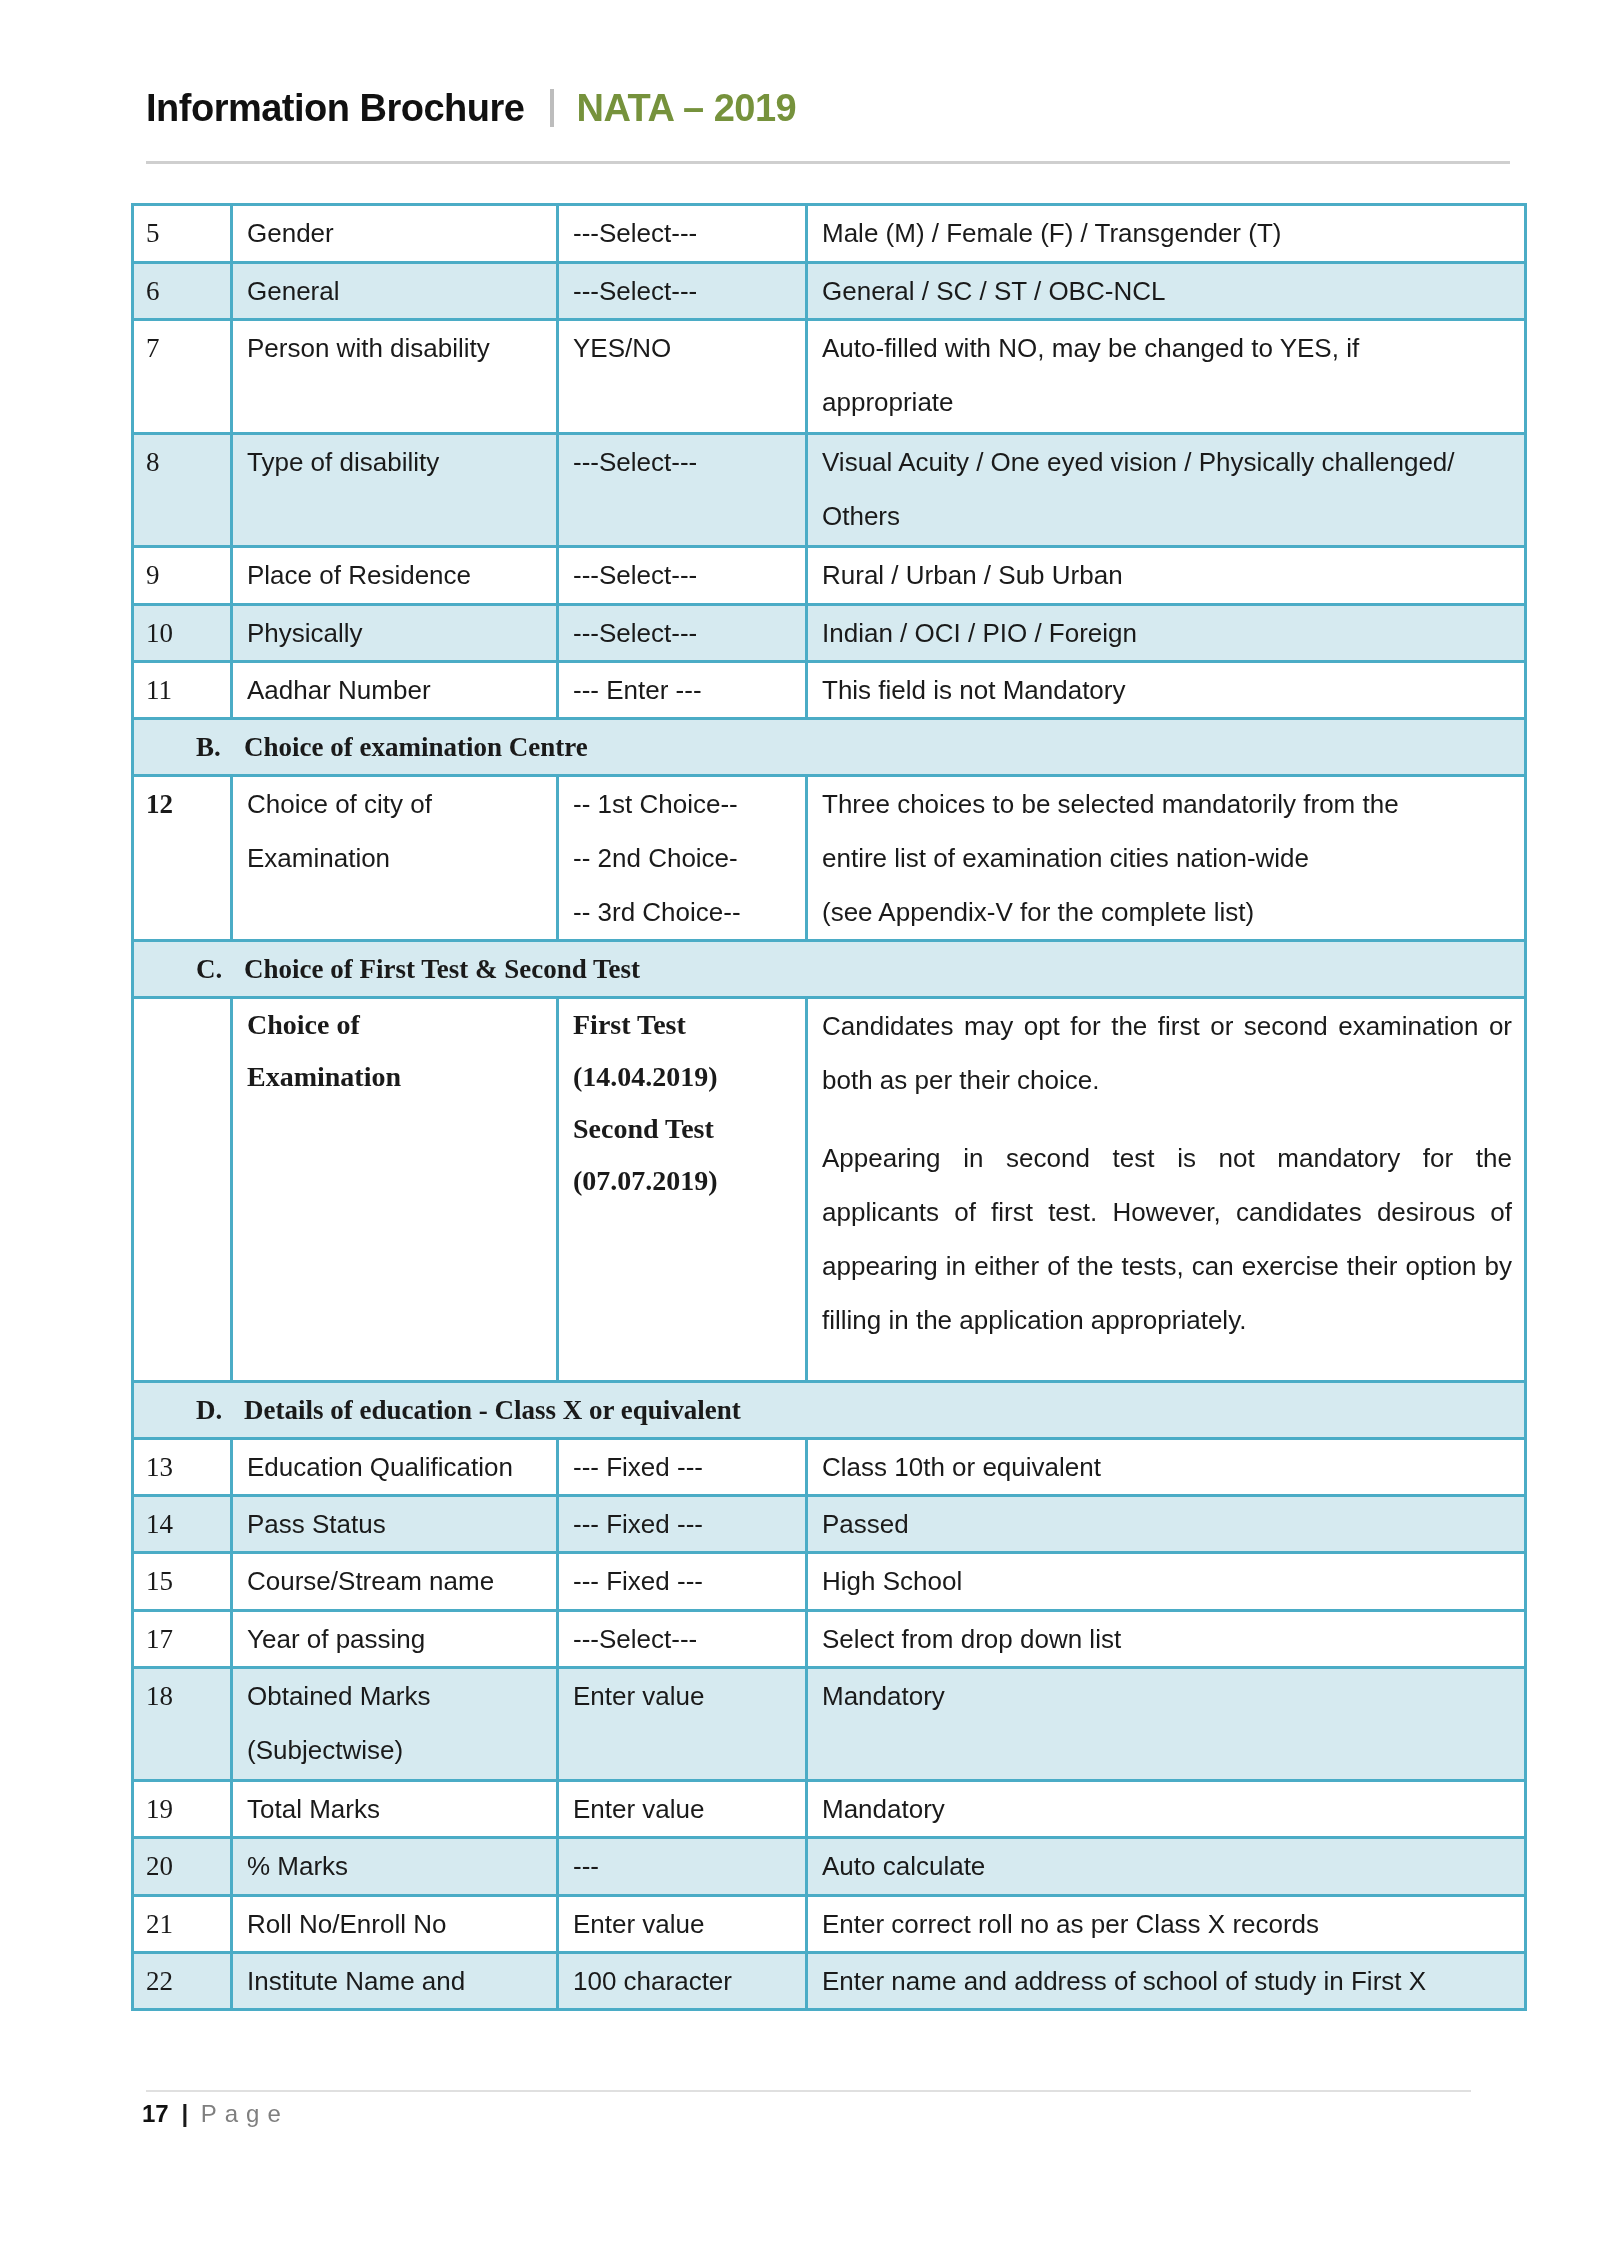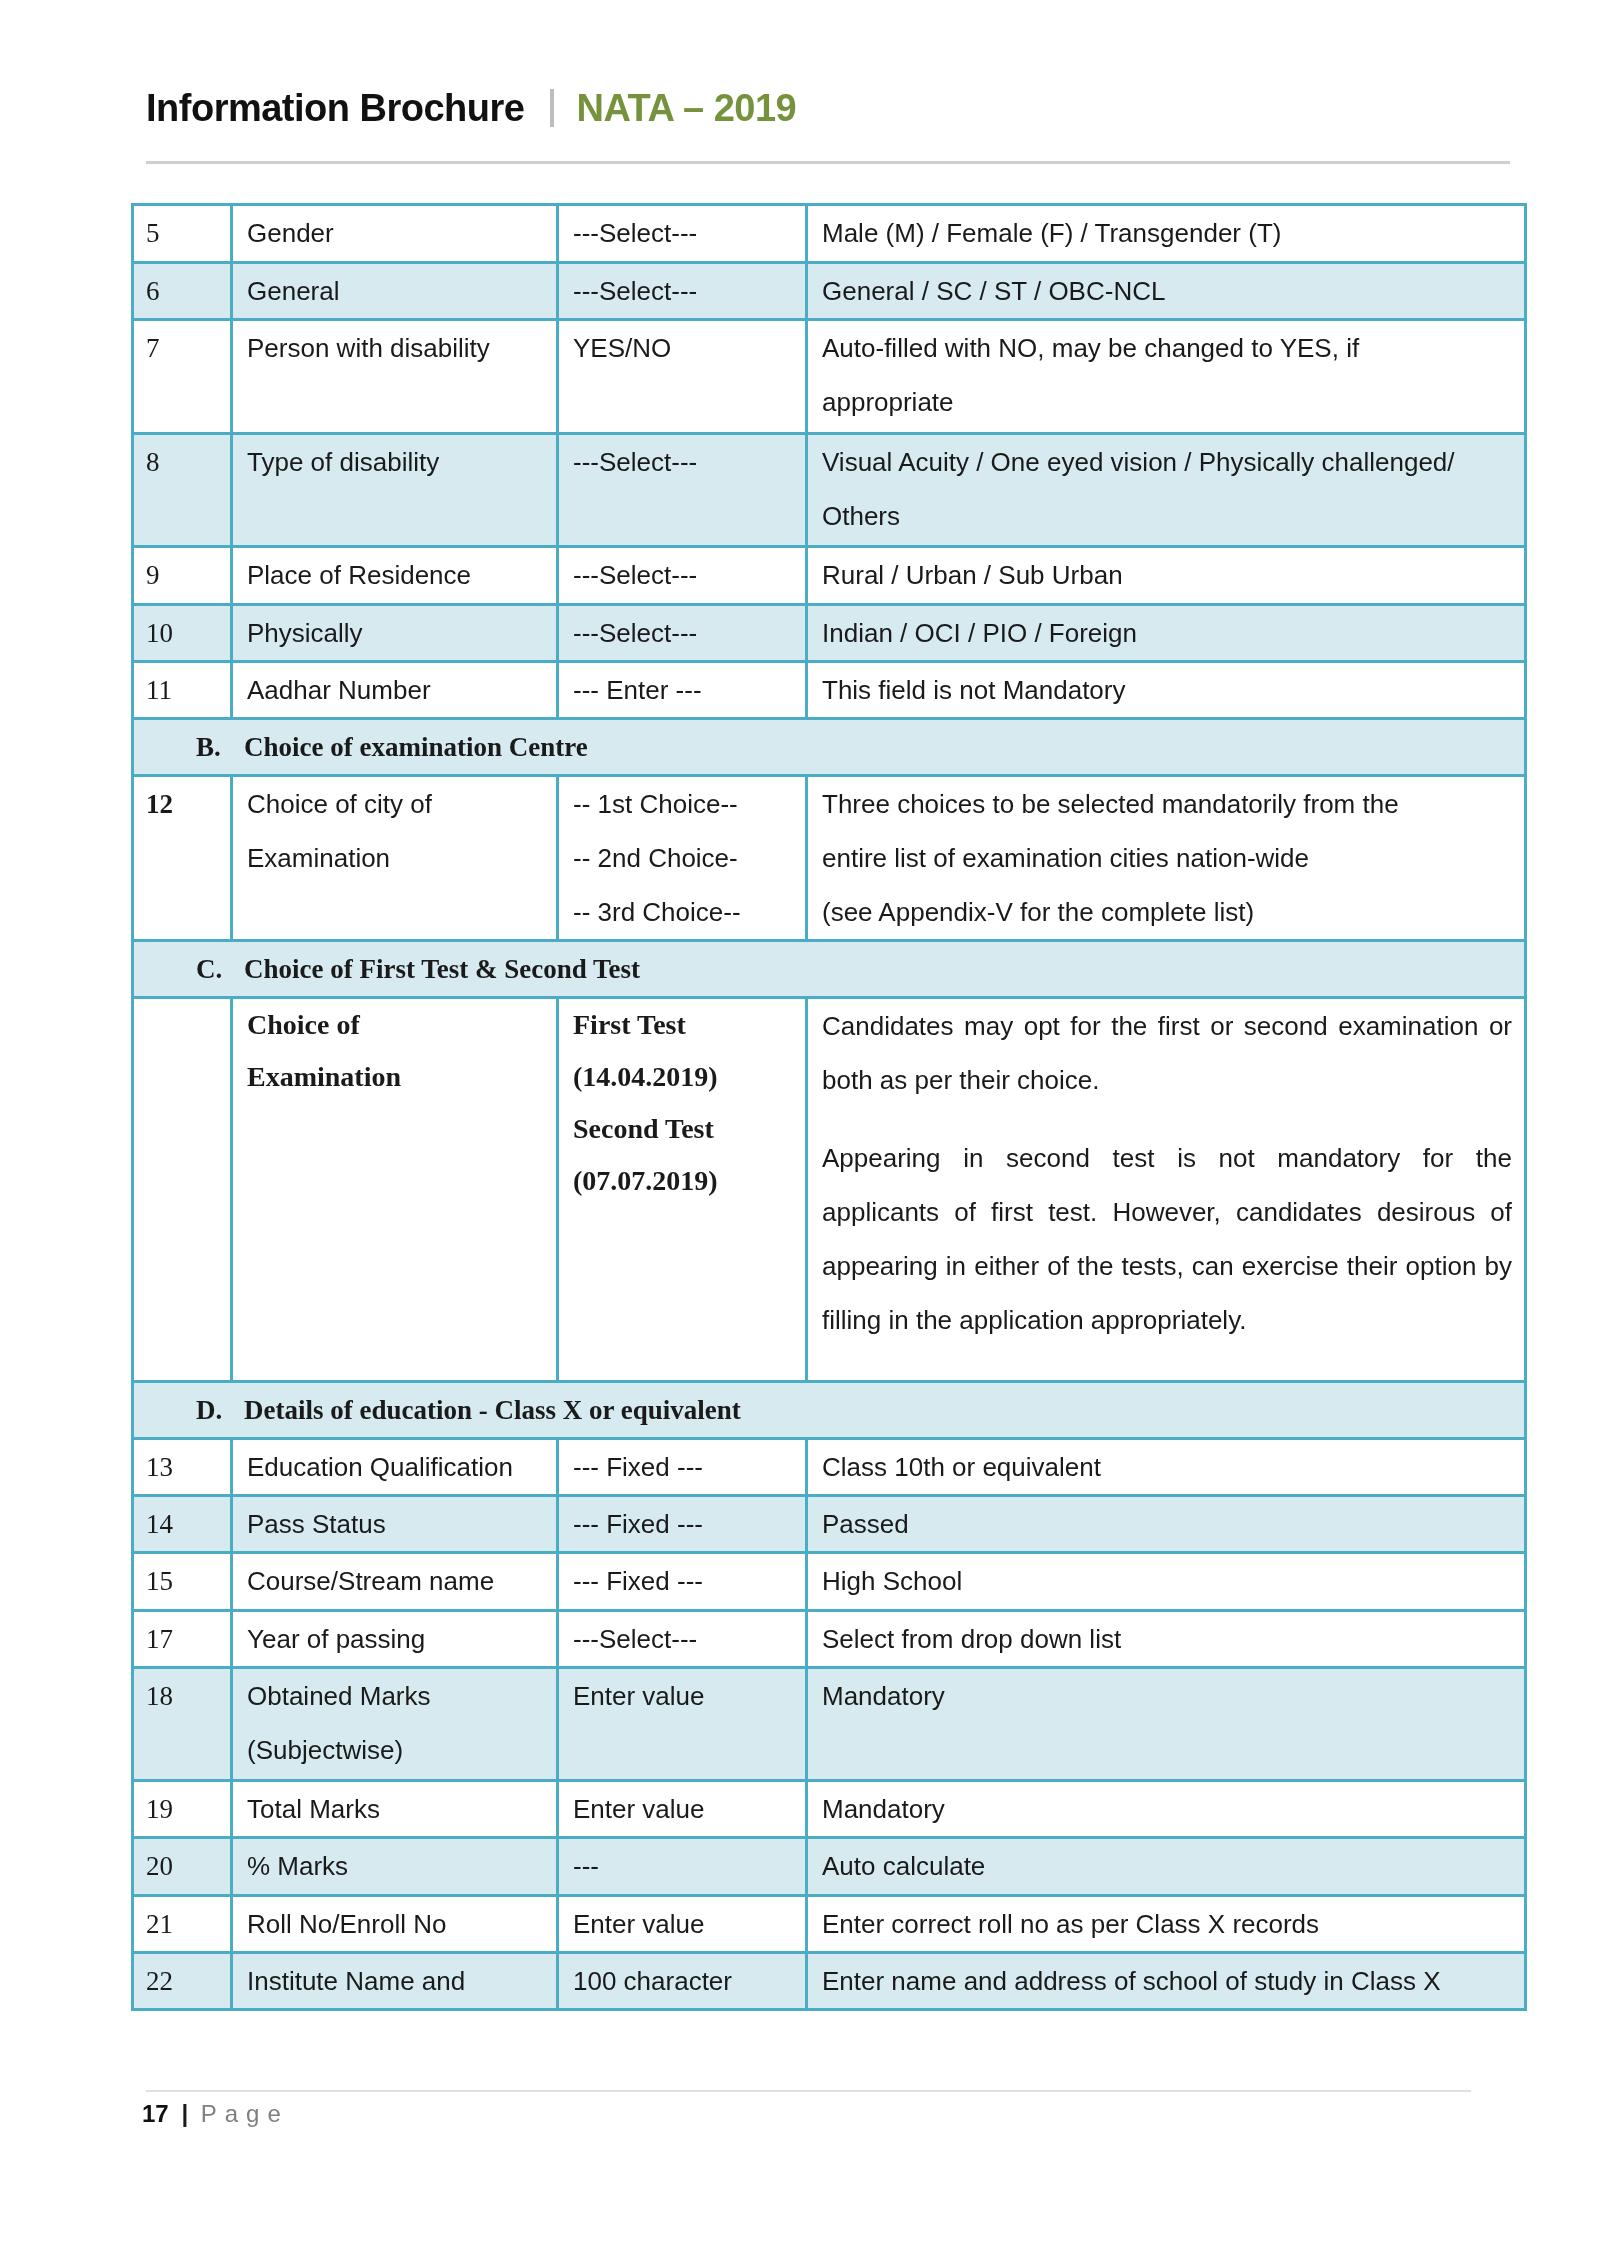--- a/index.html
+++ b/index.html
@@ -430,21 +430,21 @@
             <div>Institute Name and</div>
           </div>
         </td>
         <td class="txt">
           <div class="in">
             <div>100 character</div>
           </div>
         </td>
         <td class="desc">
           <div class="in">
-            <div>Enter name and address of school of study in Class X</div>
+            <div>Enter name and address of school of study in First X</div>
           </div>
         </td>
       </tr>
     </tbody>
 </table>
 
 <div class="footer-rule"></div>
 <div class="footer">
   <span class="pg">17</span>
   <span class="bar">|</span>

